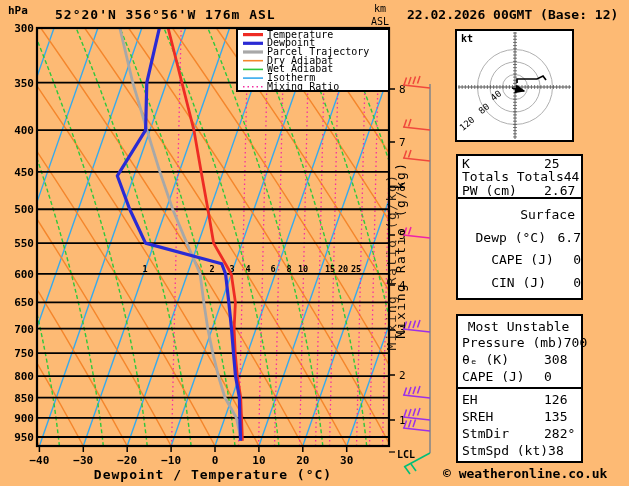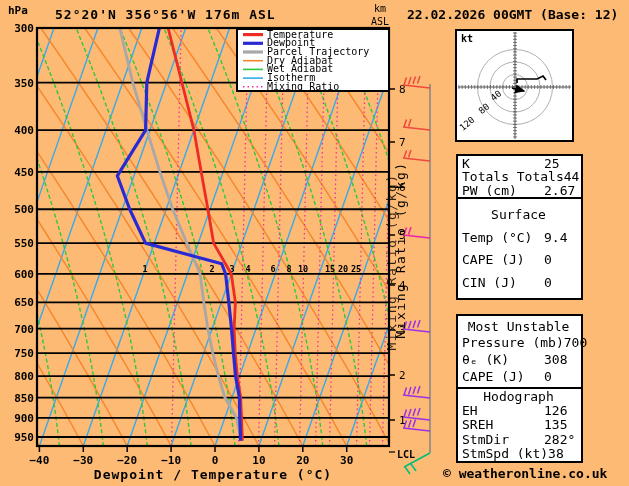--- a/index.html
+++ b/index.html
@@ -342,34 +342,33 @@
 
     <text class="bold" x="443" y="478" font-size="13">© weatheronline.co.uk</text>
   </svg>
 
   <div id="tablewrap">
       <div class="tsec" style="top: 154px; height: 45px;">
         <div class="trow"><span class="tlabel">K</span><span>25</span></div>
         <div class="trow"><span class="tlabel">Totals Totals</span><span>44</span></div>
         <div class="trow"><span class="tlabel">PW (cm)</span><span>2.67</span></div>
       </div>
-      <div class="tsec" style="top: 197px; height: 103px;">
+      <div class="tsec" style="top: 197px; height: 103px; align-items: flex-end;">
         <div class="trow thead">Surface</div>
-        <div class="trow"><span class="tlabel">Temp (°C)</span><span>9.4</span></div>
+        <div class="trow"><span class="tlabel">Dewp (°C)</span><span>6.7</span></div>
         <div class="trow"><span class="tlabel">CAPE (J)</span><span>0</span></div>
         <div class="trow"><span class="tlabel">CIN (J)</span><span>0</span></div>
       </div>
       <div class="tsec" style="top: 314px; height: 91px;">
         <div class="trow thead">Most Unstable</div>
         <div class="trow"><span class="tlabel">Pressure (mb)</span><span>700</span></div>
         <div class="trow"><span class="tlabel">θₑ (K)</span><span>308</span></div>
         <div class="trow"><span class="tlabel">CAPE (J)</span><span>0</span></div>
         <div class="trow"><span class="tlabel">CIN (J)</span><span>0</span></div>
       </div>
       <div class="tsec" style="top: 387px; height: 76px;">
-        <div class="trow thead">Hodograph</div>
         <div class="trow"><span class="tlabel">EH</span><span>126</span></div>
         <div class="trow"><span class="tlabel">SREH</span><span>135</span></div>
         <div class="trow"><span class="tlabel">StmDir</span><span>282°</span></div>
         <div class="trow"><span class="tlabel">StmSpd (kt)</span><span>38</span></div>
       </div>
     </div>
 </div>
 
 </body></html>

